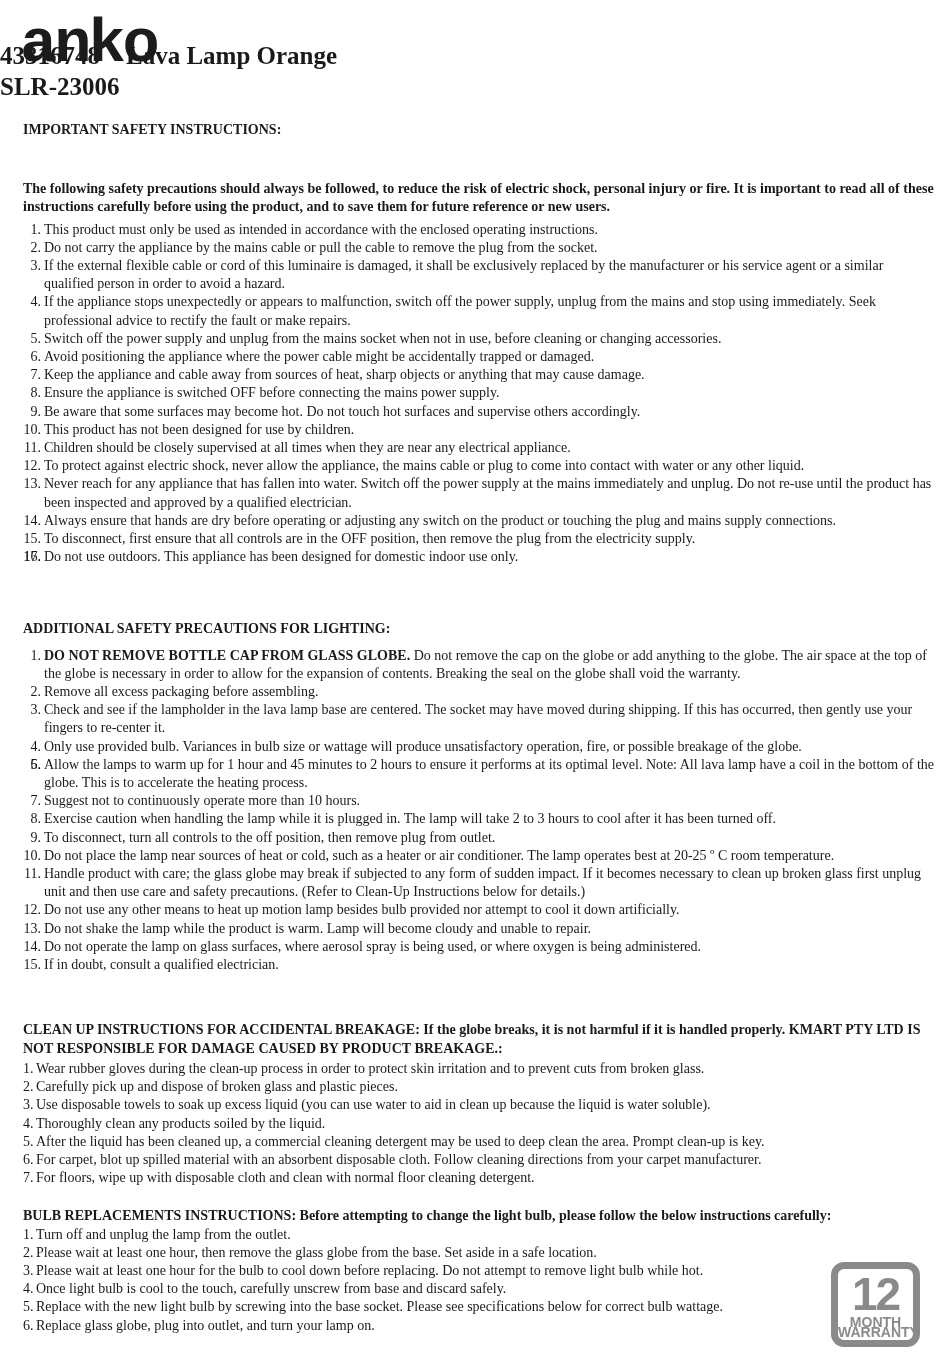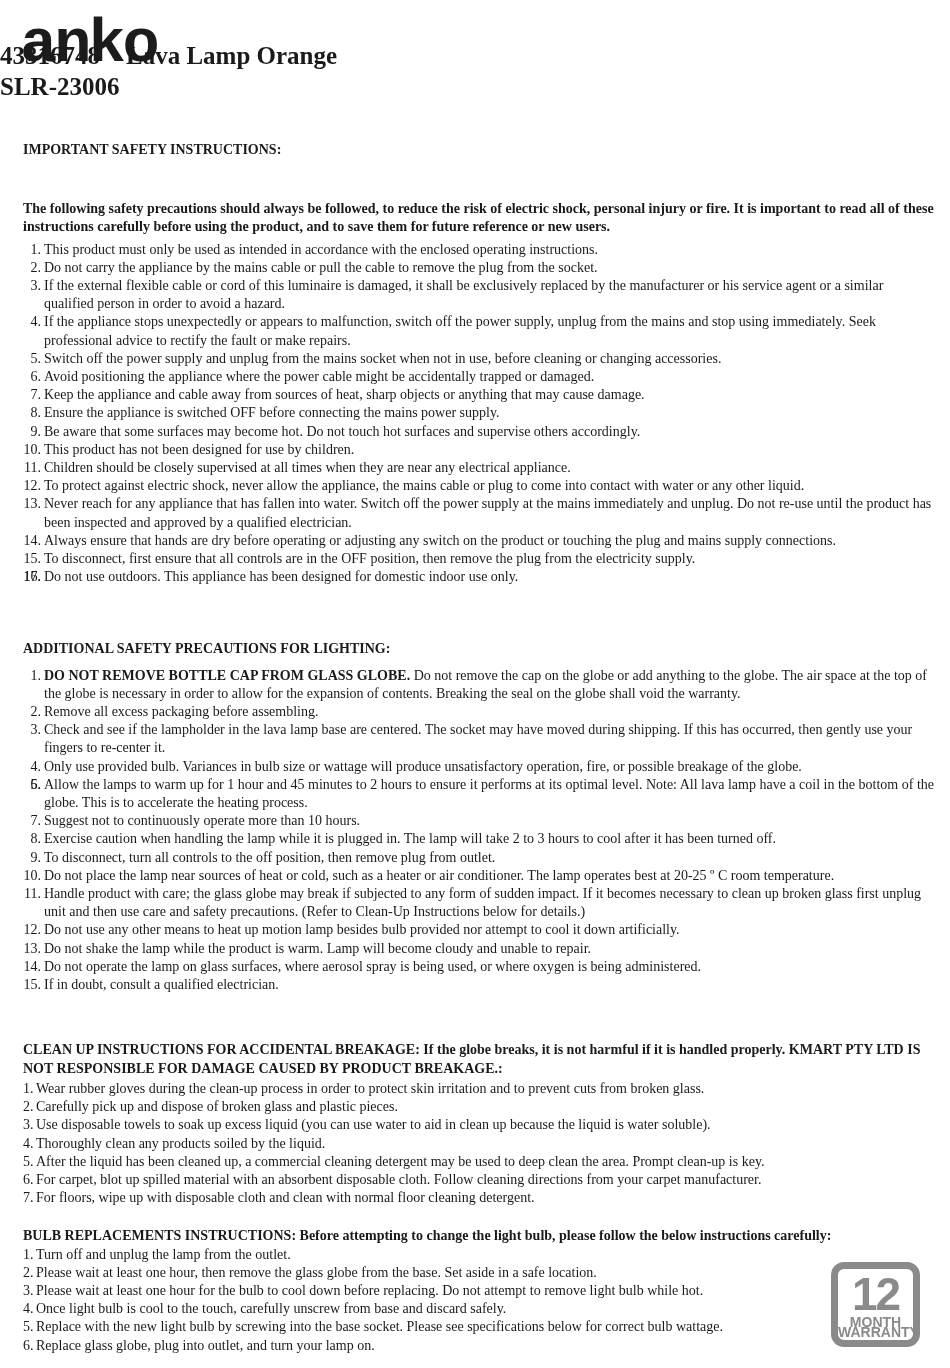--- a/index.html
+++ b/index.html
@@ -13,21 +13,21 @@
     font-family: Liberation Mono, monospace;
     font-weight: bold; font-size: 62px; letter-spacing: -3px;
     color: #1c1c1c; line-height: 1;
   }
   .title {
     position: absolute; left: 0; width: 950px; top: 40px;
     font-weight: bold; font-size: 25px; line-height: 31px;
   }
   .title .code { margin-right: 26px; }
   .section { position: absolute; left: 23px; width: 912px; font-size: 14px; }
-  .heading { font-weight: bold; line-height: 18.5px; margin-top: 20px; }
+  .heading { font-weight: bold; line-height: 18.5px; }
   .intro { font-weight: bold; line-height: 18.5px; margin-top: 40px; }
   ol { margin: 0; padding: 0; list-style: none; }
   ol li {
     position: relative; line-height: 18.2px; padding-left: 21px;
   }
   ol li .num {
     position: absolute; left: 0; width: 18px; text-align: right;
   }
   ol.flat li { padding-left: 13px; }
   ol.flat li .num { width: auto; text-align: left; }

